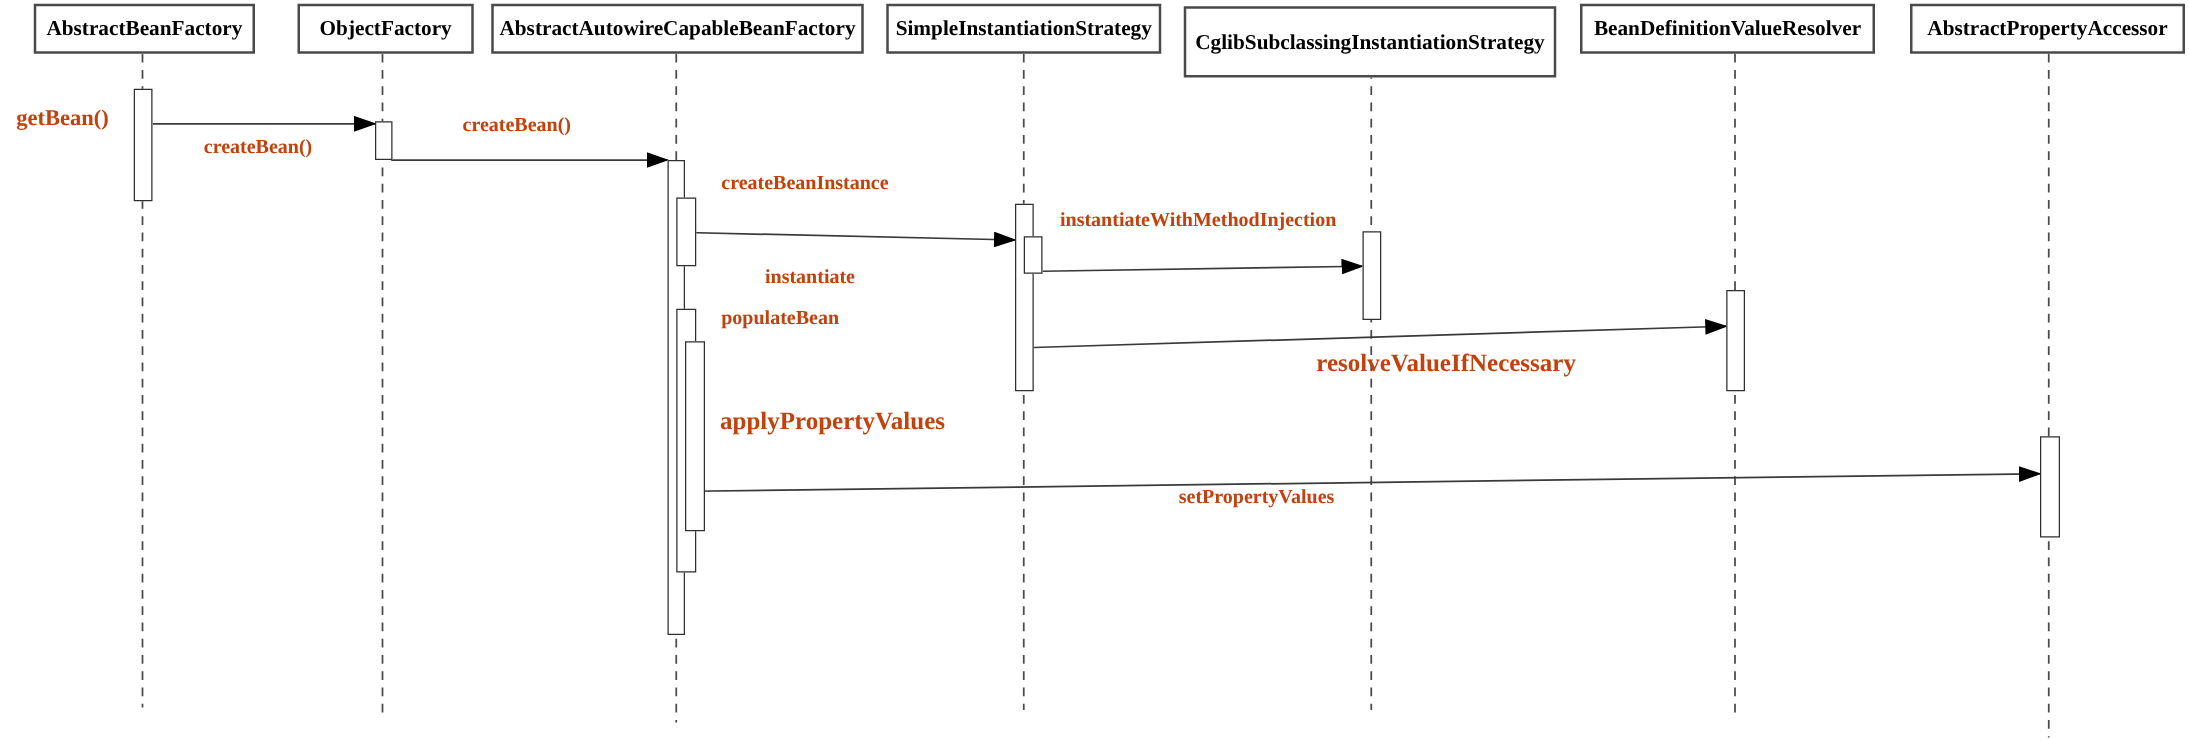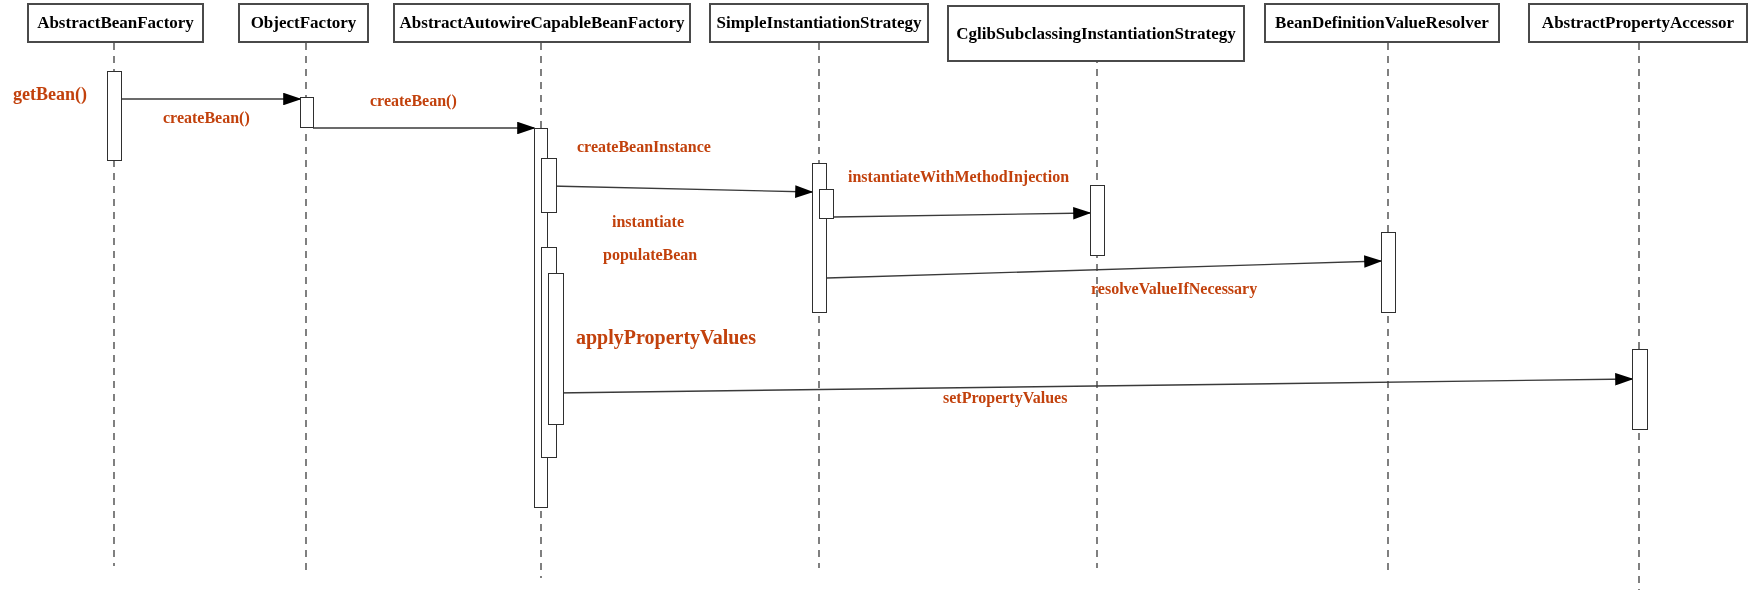--- a/index.html
+++ b/index.html
@@ -54,21 +54,21 @@
       <line x1="1639" y1="43" x2="1639" y2="590" class="lifeline"></line>
       <line x1="122" y1="99" x2="300" y2="99" class="msgline" marker-end="url(#arrowhead)"></line>
       <line x1="313" y1="128" x2="534" y2="128" class="msgline" marker-end="url(#arrowhead)"></line>
       <line x1="550" y1="186" x2="812" y2="192" class="msgline" marker-end="url(#arrowhead)"></line>
       <line x1="834" y1="217" x2="1090" y2="213" class="msgline" marker-end="url(#arrowhead)"></line>
       <line x1="827" y1="278" x2="1381" y2="261" class="msgline" marker-end="url(#arrowhead)"></line>
       <line x1="555" y1="393" x2="1632" y2="379" class="msgline" marker-end="url(#arrowhead)"></line>
     </svg>
   <div id="nodes-layer">
       <div class="pbox" style="left: 27px; top: 3px; width: 177px; height: 40px;">AbstractBeanFactory</div>
-      <div class="pbox" style="left: 238px; top: 3px; width: 131px; height: 40px;">ObjectFactory</div>
+      <div class="pbox" style="left: 238px; top: 3px; width: 141px; height: 40px;">ObjectFactory</div>
       <div class="pbox" style="left: 393px; top: 3px; width: 298px; height: 40px; text-align: right;">AbstractAutowireCapableBeanFactory</div>
       <div class="pbox" style="left: 709px; top: 3px; width: 220px; height: 40px;">SimpleInstantiationStrategy</div>
       <div class="pbox" style="left: 947px; top: 5px; width: 298px; height: 57px; text-align: right;">CglibSubclassingInstantiationStrategy</div>
       <div class="pbox" style="left: 1264px; top: 3px; width: 236px; height: 40px;">BeanDefinitionValueResolver</div>
       <div class="pbox" style="left: 1528px; top: 3px; width: 220px; height: 40px;">AbstractPropertyAccessor</div>
       <div class="act" style="left: 107px; top: 71px; width: 15px; height: 90px;"></div>
       <div class="act" style="left: 300px; top: 97px; width: 14px; height: 31px;"></div>
       <div class="act" style="left: 534px; top: 128px; width: 14px; height: 380px;"></div>
       <div class="act" style="left: 541px; top: 158px; width: 16px; height: 55px;"></div>
       <div class="act" style="left: 541px; top: 247px; width: 16px; height: 211px;"></div>
@@ -77,18 +77,18 @@
       <div class="act" style="left: 819px; top: 189px; width: 15px; height: 30px;"></div>
       <div class="act" style="left: 1090px; top: 185px; width: 15px; height: 71px;"></div>
       <div class="act" style="left: 1381px; top: 232px; width: 15px; height: 81px;"></div>
       <div class="act" style="left: 1632px; top: 349px; width: 16px; height: 81px;"></div>
       <div class="mlabel" style="left: 13px; top: 85px; font-size: 18px;">getBean()</div>
       <div class="mlabel" style="left: 163px; top: 110px; font-size: 16px;">createBean()</div>
       <div class="mlabel" style="left: 370px; top: 93px; font-size: 16px;">createBean()</div>
       <div class="mlabel" style="left: 577px; top: 139px; font-size: 16px;">createBeanInstance</div>
       <div class="mlabel" style="left: 612px; top: 214px; font-size: 16px;">instantiate</div>
       <div class="mlabel" style="left: 848px; top: 169px; font-size: 16px;">instantiateWithMethodInjection</div>
-      <div class="mlabel" style="left: 577px; top: 247px; font-size: 16px; margin-left: 26px;">populateBean</div>
-      <div class="mlabel" style="left: 1091px; top: 281px; font-size: 16px;">resolveValueIfNecessary</div>
+      <div class="mlabel" style="left: 577px; top: 247px; font-size: 16px;">populateBean</div>
+      <div class="mlabel" style="left: 1053px; top: 281px; font-size: 20px;">resolveValueIfNecessary</div>
       <div class="mlabel" style="left: 576px; top: 327px; font-size: 20px;">applyPropertyValues</div>
       <div class="mlabel" style="left: 943px; top: 390px; font-size: 16px;">setPropertyValues</div>
     </div>
 </div>
 
 </body></html>

